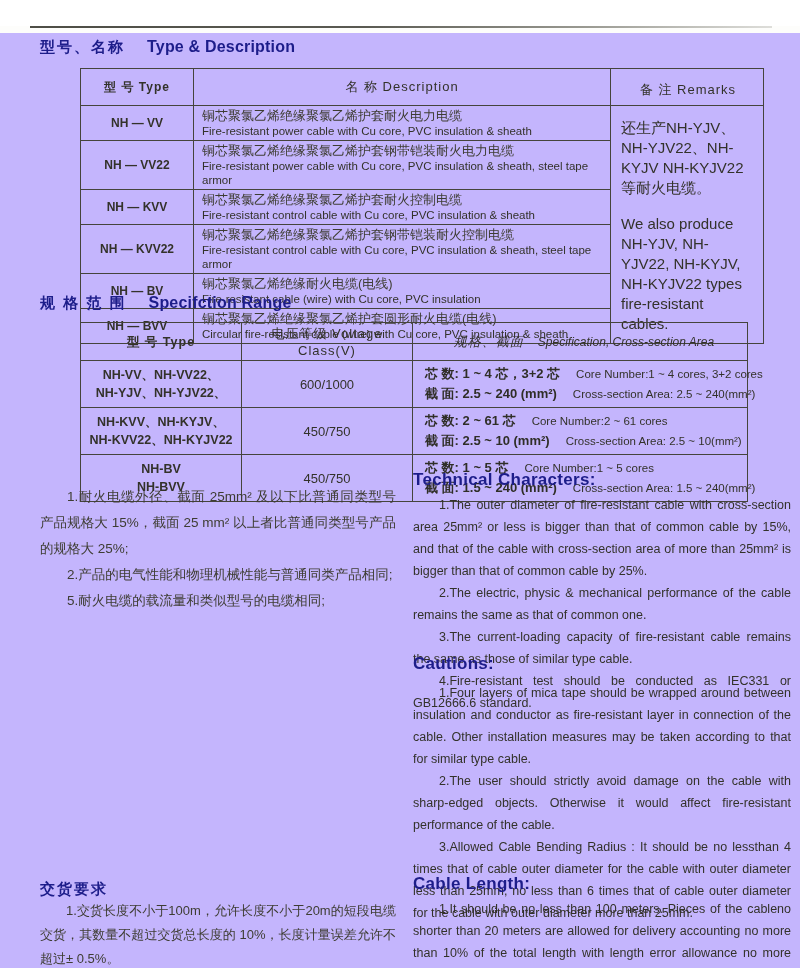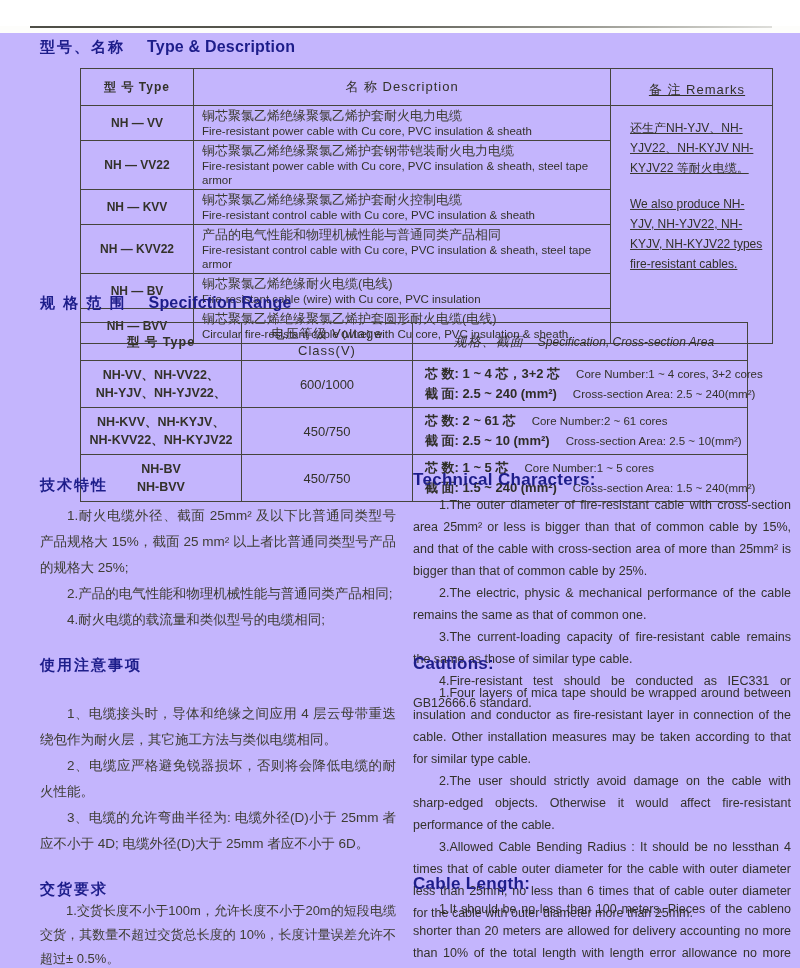--- a/index.html
+++ b/index.html
@@ -18,26 +18,26 @@
   .sec-title .zh{font-size:15px;letter-spacing:2px;}
   .sec-title .en{font-size:16px;margin-left:22px;letter-spacing:.2px;}
 
   table.tbl{position:absolute;left:80px;width:668px;border-collapse:collapse;table-layout:fixed;}
   table.tbl th,table.tbl td{border:1.5px solid #45443c;padding:2px 6px;vertical-align:middle;}
   table.tbl th{font-size:13px;font-weight:normal;color:#33322a;text-align:center;height:20px;letter-spacing:1px;}
 
   
   #table1 .t-type{width:100px;text-align:center;font-size:12px;font-weight:bold;color:#33322a;}
   #table1 .t-desc{width:400px;padding:2px 8px;}
-  #table1 .t-rem{width:134px;vertical-align:top;padding:12px 8px 4px 19px;text-decoration:underline;}
+  #table1 .t-rem{width:134px;vertical-align:top;padding:12px 8px 4px 10px;}
   #table1 .d-zh{font-size:13px;line-height:16px;color:#3e3d33;}
   #table1 .d-en{font-size:11.5px;line-height:14px;color:#33322a;}
   #table1 tr{height:33px;}
   #table1 tr.hdr{height:22px;}
-  .r-zh,.r-en{margin:0;font-size:12px;line-height:20px;color:#33322a;}
+  .r-zh,.r-en{margin:0;font-size:15px;line-height:20px;color:#33322a;}
   .r-zh{margin-bottom:16px;}
 
   
   #table2 .s-type{width:148px;text-align:center;font-size:12.5px;font-weight:bold;color:#33322a;line-height:18px;}
   #table2 .s-volt{width:158px;text-align:center;font-size:13px;color:#33322a;}
   #table2 .s-spec{padding:3px 4px 3px 12px;}
   #table2 tr{height:44px;}
   #table2 tr.hdr{height:24px;}
   .spec-line{display:flex;align-items:baseline;gap:16px;line-height:19px;}
   .sl-zh{font-size:13px;font-weight:bold;color:#2f2e27;white-space:nowrap;}
@@ -96,21 +96,21 @@
     <tr>
       <td class="t-type">NH — KVV</td>
       <td class="t-desc">
         <div class="d-zh">铜芯聚氯乙烯绝缘聚氯乙烯护套耐火控制电缆</div>
         <div class="d-en">Fire-resistant control cable with Cu core, PVC insulation &amp; sheath</div>
       </td>
     </tr>
     <tr>
       <td class="t-type">NH — KVV22</td>
       <td class="t-desc">
-        <div class="d-zh">产品的电气性能和物理机械性能与普通同类产品相同</div>
+        <div class="d-zh">铜芯聚氯乙烯绝缘聚氯乙烯护套钢带铠装耐火控制电缆</div>
         <div class="d-en">Fire-resistant control cable with Cu core, PVC insulation &amp; sheath, steel tape armor</div>
       </td>
     </tr>
     <tr>
       <td class="t-type">NH — BV</td>
       <td class="t-desc">
         <div class="d-zh">铜芯聚氯乙烯绝缘耐火电缆(电线)</div>
         <div class="d-en">Fire-resistant cable (wire) with Cu core, PVC insulation</div>
       </td>
     </tr>
@@ -185,40 +185,33 @@
         <div class="spec-line">
           <span class="sl-zh">截 面:  1.5 ~ 240 (mm²)</span>
           <span class="sl-en">Cross-section Area: 1.5 ~ 240(mm²)</span>
         </div>
       </td>
     </tr>
   </tbody>
     </table>
 
   <section class="txt" style="left:40px;top:450px;width:356px;">
-    <h3 class="h-zh">技术特性</h3>
     <p class="p-zh gap-sm">1.耐火电缆外径、截面 25mm² 及以下比普通同类型号产品规格大 15%，截面 25 mm² 以上者比普通同类型号产品的规格大 25%;</p>
     <p class="p-zh">2.产品的电气性能和物理机械性能与普通同类产品相同;</p>
-    <p class="p-zh">4.耐火电缆的载流量和类似型号的电缆相同;</p>
+    <p class="p-zh">5.耐火电缆的载流量和类似型号的电缆相同;</p>
   </section>
 
   <section class="txt" style="left:413px;top:444px;width:378px;">
     <h3 class="h-en">Technical Characters:</h3>
     <p class="p-en gap-xs">1.The outer diameter of fire-resistant cable with cross-section area 25mm² or less is bigger than that of common cable by 15%, and that of the cable with cross-section area of more than 25mm² is bigger than that of common cable by 25%.</p>
     <p class="p-en">2.The electric, physic &amp; mechanical performance of the cable remains the same as that of common one.</p>
     <p class="p-en">3.The current-loading capacity of fire-resistant cable remains the same as those of similar type cable.</p>
     <p class="p-en">4.Fire-resistant test should be conducted as IEC331 or GB12666.6 standard.</p>
   </section>
 
-  <section class="txt" style="left:40px;top:630px;width:356px;">
-    <h3 class="h-zh">使用注意事项</h3>
-    <p class="p-zh gap-lg">1、电缆接头时，导体和绝缘之间应用 4 层云母带重迭绕包作为耐火层，其它施工方法与类似电缆相同。</p>
-    <p class="p-zh">2、电缆应严格避免锐器损坏，否则将会降低电缆的耐火性能。</p>
-    <p class="p-zh">3、电缆的允许弯曲半径为: 电缆外径(D)小于 25mm 者应不小于 4D; 电缆外径(D)大于 25mm 者应不小于 6D。</p>
-  </section>
 
   <section class="txt" style="left:413px;top:628px;width:378px;">
     <h3 class="h-en">Cautions:</h3>
     <p class="p-en gap-sm">1.Four layers of mica tape should be wrapped around between insulation and conductor as fire-resistant layer in connection of the cable. Other installation measures may be taken according to that for similar type cable.</p>
     <p class="p-en">2.The user should strictly avoid damage on the cable with sharp-edged objects. Otherwise it would affect fire-resistant performance of the cable.</p>
     <p class="p-en">3.Allowed Cable Bending Radius : It should be no lessthan 4 times that of cable outer diameter for the cable with outer diameter less than 25mm, no less than 6 times that of cable outer diameter for the cable with outer diameter more than 25mm.</p>
   </section>
 
   <section class="txt" style="left:40px;top:854px;width:356px;">
     <h3 class="h-zh">交货要求</h3>

